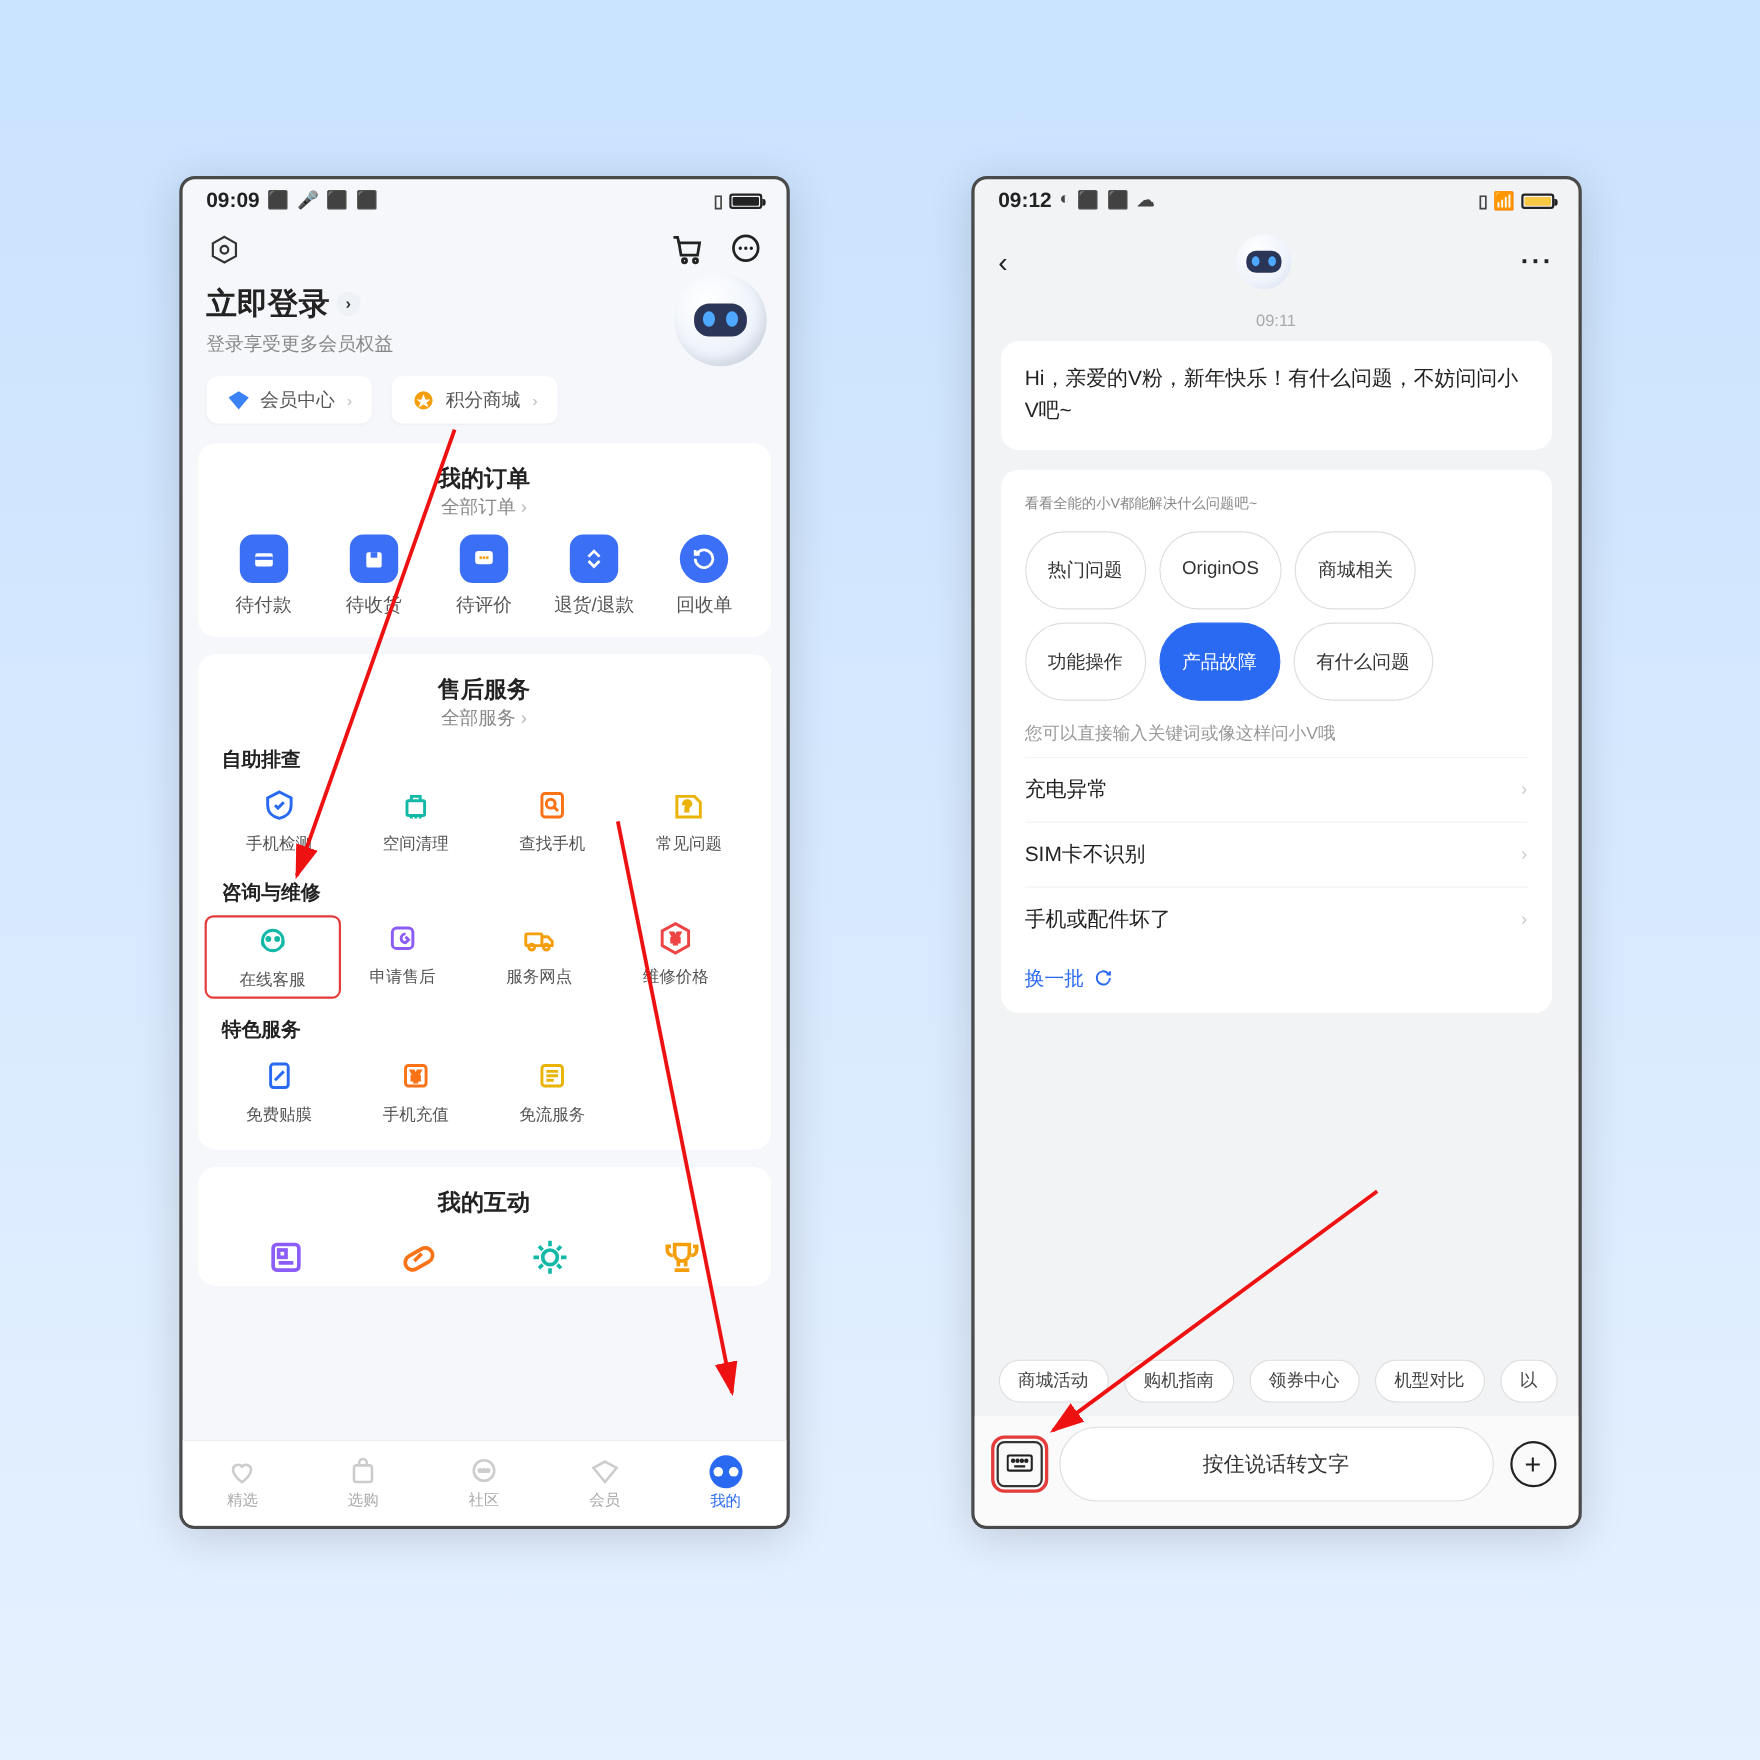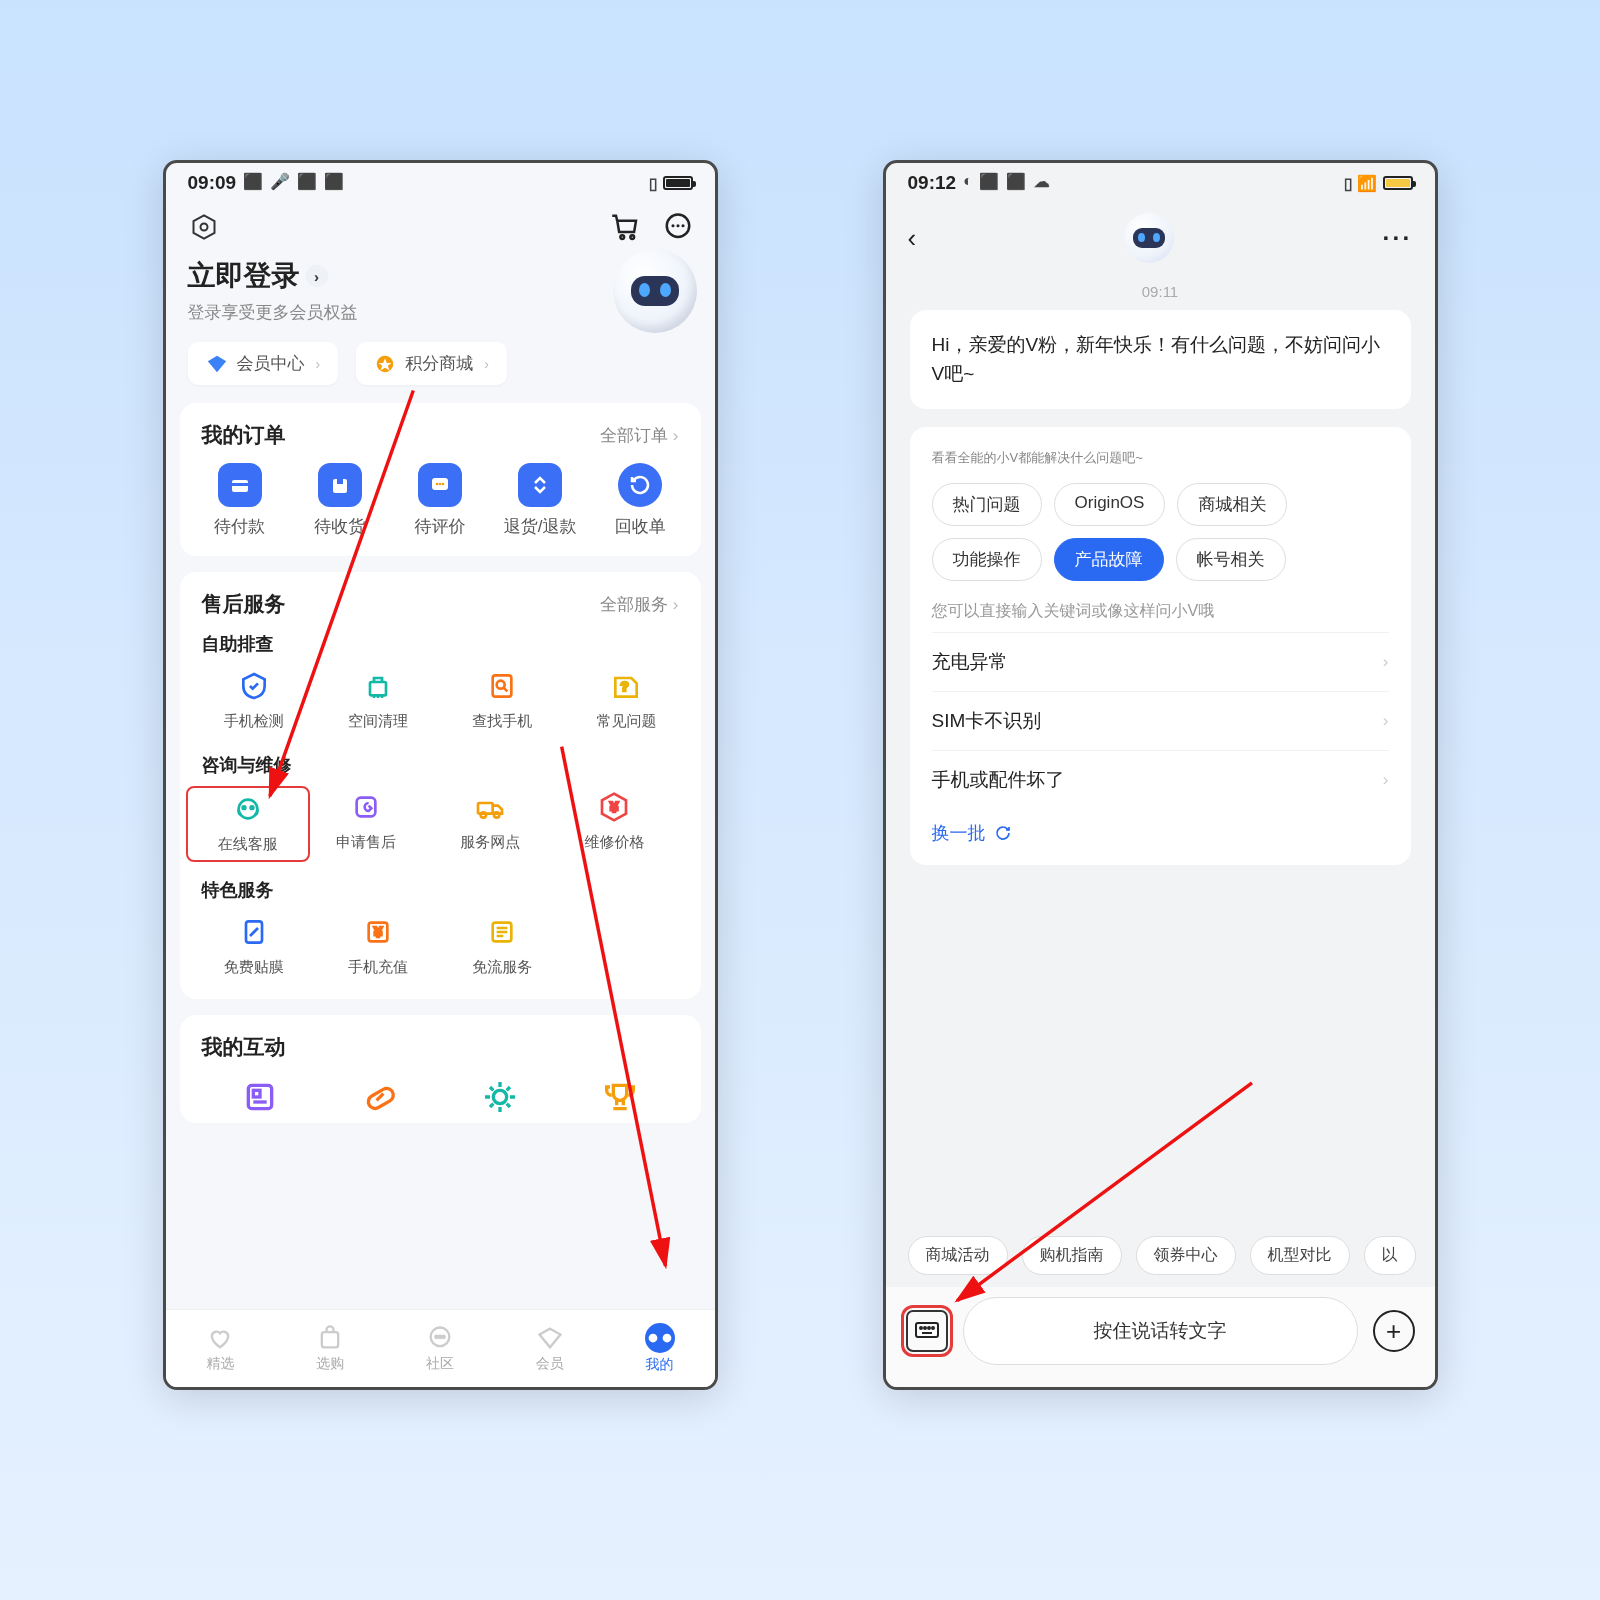--- a/index.html
+++ b/index.html
@@ -59,21 +59,21 @@
   .chips { display:flex; gap:18px; padding: 0 22px 18px; }
   .chip {
     background:#fff; border-radius:10px; padding:10px 18px; display:flex; align-items:center; gap:9px;
     font-size:17px; color:#555; box-shadow:0 1px 3px rgba(0,0,0,.04);
   }
   .chip .chev2 { font-size:14px; color:#bbb; margin-left:2px;}
   .dia { width:22px; height:22px; }
 
   
   .section { background:#fff; margin: 0 14px 16px; border-radius:16px; padding: 18px 10px 18px; }
-  .sec-hdr { display:flex; justify-content:space-between; align-items:center; padding: 0 12px 14px;}
+  .sec-hdr { display:flex; justify-content:space-between; align-items:center; padding: 0 12px 14px; flex-direction: column;}
   .sec-title { font-size:21px; font-weight:700; color:#222; }
   .sec-link { font-size:17px; color:#888; }
   .sec-link::after { content:" ›"; color:#bbb; }
 
   .grid5 { display:flex; justify-content:space-around; }
   .gitem { width:19%; display:flex; flex-direction:column; align-items:center; gap:8px; }
   .gicon { width:44px; height:44px; border-radius:12px; display:flex; align-items:center; justify-content:center; }
   .glabel { font-size:17px; color:#555; text-align:center; }
 
   .subhdr { font-size:18px; font-weight:700; color:#222; padding: 0 12px 12px; }
@@ -113,21 +113,21 @@
   .rbot .face { width:32px; height:20px; background:#2a3558; border-radius:9px; position:relative;}
   .rbot .eye { position:absolute; width:7px; height:9px; background:#4fa8ff; border-radius:50%; top:5px;}
   .rbot .eye.l{left:5px;} .rbot .eye.r{right:5px;}
 
   .tstamp { text-align:center; font-size:15px; color:#aaa; margin:10px 0;}
   .msg { background:#fff; margin:0 24px 18px; border-radius:16px; padding:20px 22px; font-size:19px; color:#222; line-height:1.55; }
 
   .card { background:#fff; margin:0 24px 18px; border-radius:16px; padding:22px 22px 20px; }
   .card-top { font-size:13px; color:#888; margin-bottom:16px; }
   .pills { display:flex; flex-wrap:wrap; gap:12px; margin-bottom:20px;}
-  .pill { padding:9px 20px; border:1.5px solid #ddd; border-radius:999px; font-size:17px; color:#333; }
+  .pill { padding:23px 20px; border:1.5px solid #ddd; border-radius:999px; font-size:17px; color:#333; }
   .pill.on { background:#2a6af2; border-color:#2a6af2; color:#fff; }
   .card-sub { font-size:16px; color:#999; margin-bottom:10px;}
   .listrow { display:flex; justify-content:space-between; align-items:center; padding:16px 0; font-size:19px; color:#222; border-top:1px solid #f2f2f2;}
   .listrow:first-of-type { border-top:none; }
   .listrow .rc { color:#ccc; font-size:17px;}
   .refresh { color:#2a6af2; font-size:18px; margin-top:12px; display:flex; align-items:center; gap:8px;}
 
   .bchips { display:flex; gap:14px; padding:0 22px 12px; overflow:hidden;}
   .bchip { padding:8px 17px; border:1.5px solid #ddd; border-radius:999px; font-size:16px; color:#444; white-space:nowrap; background:#fff;}
   .inputbar { display:flex; align-items:center; gap:15px; padding:10px 20px 22px; background:#fafafa;}
@@ -501,21 +501,21 @@
   <div class="msg">Hi，亲爱的V粉，新年快乐！有什么问题，不妨问问小V吧~</div>
 
   <div class="card">
     <div class="card-top">看看全能的小V都能解决什么问题吧~</div>
     <div class="pills">
       <span class="pill">热门问题</span>
       <span class="pill">OriginOS</span>
       <span class="pill">商城相关</span>
       <span class="pill">功能操作</span>
       <span class="pill on">产品故障</span>
-      <span class="pill">帐号相关</span>
+      <span class="pill">有什么问题</span>
     </div>
     <div class="card-sub">您可以直接输入关键词或像这样问小V哦</div>
     <div class="listrow">
         <span>充电异常</span>
         <span class="rc">›</span>
       </div>
     <div class="listrow">
         <span>SIM卡不识别</span>
         <span class="rc">›</span>
       </div>

